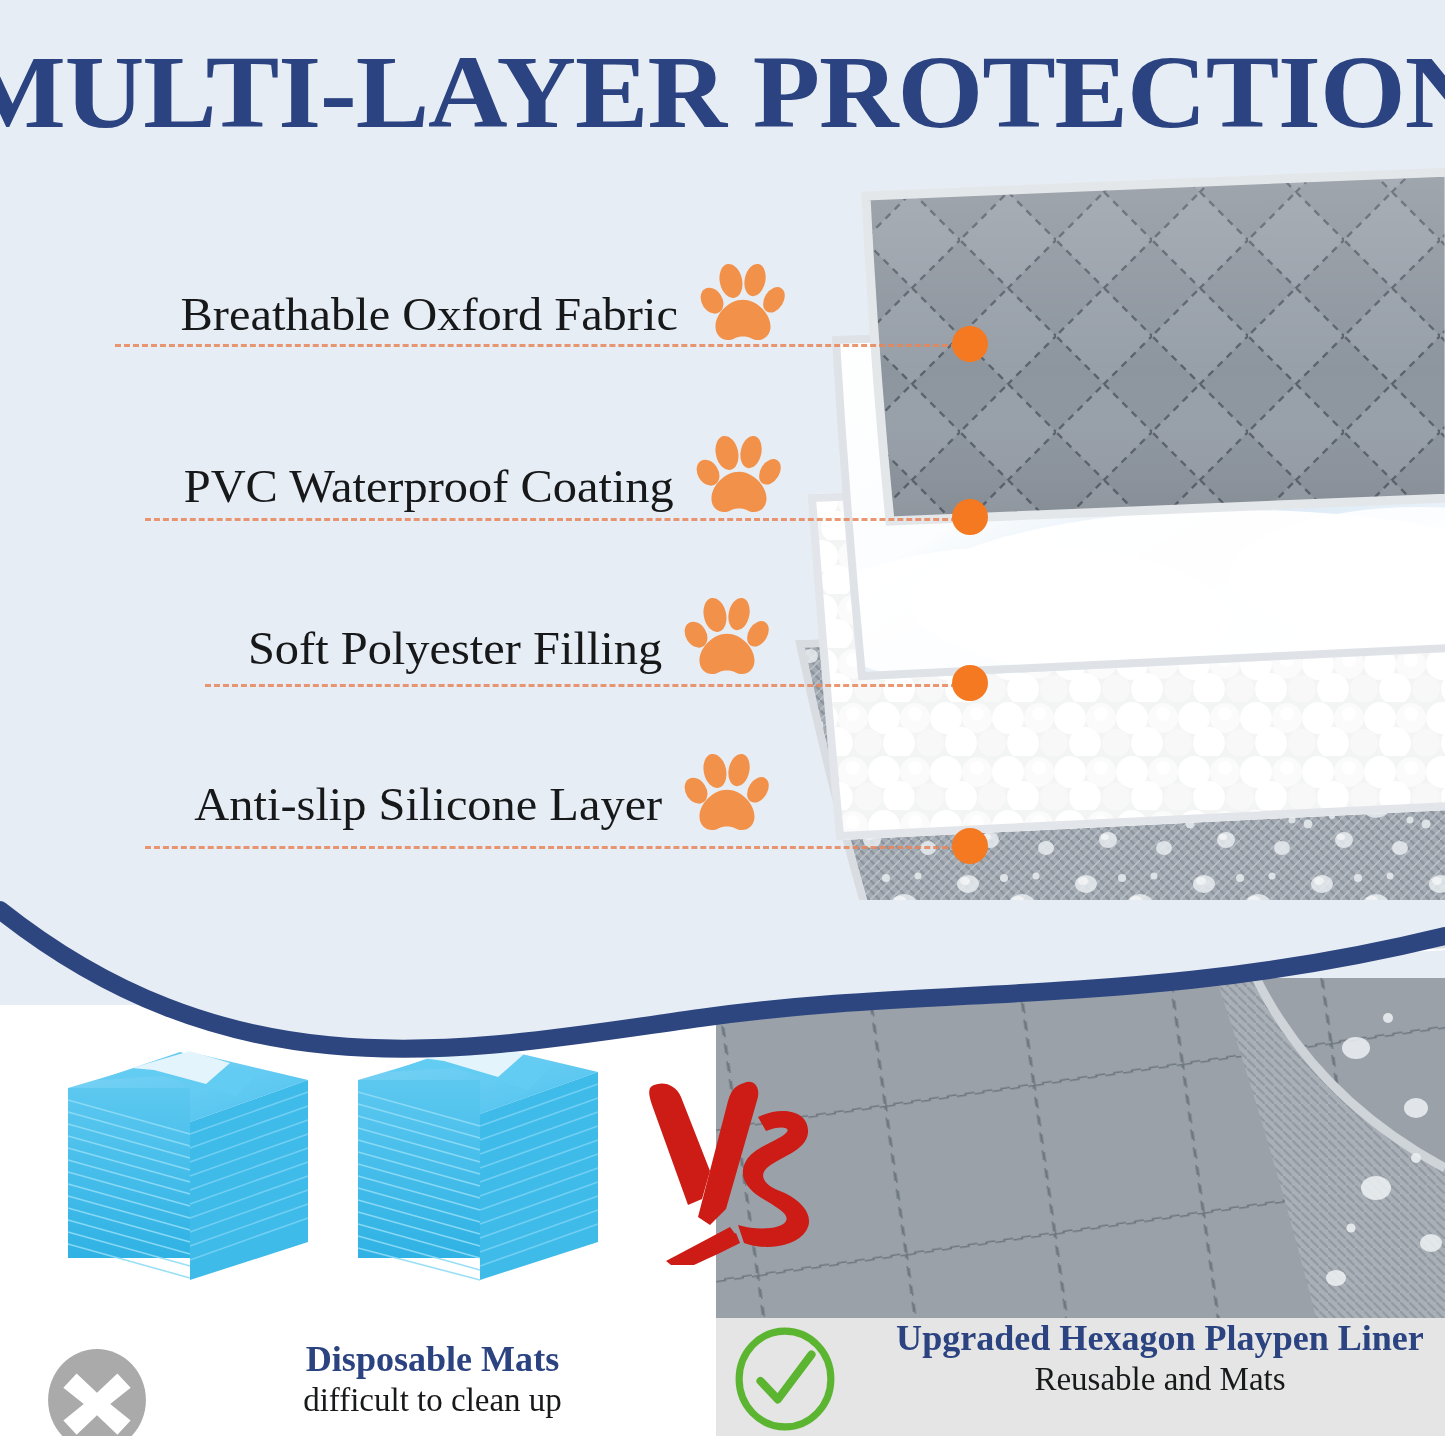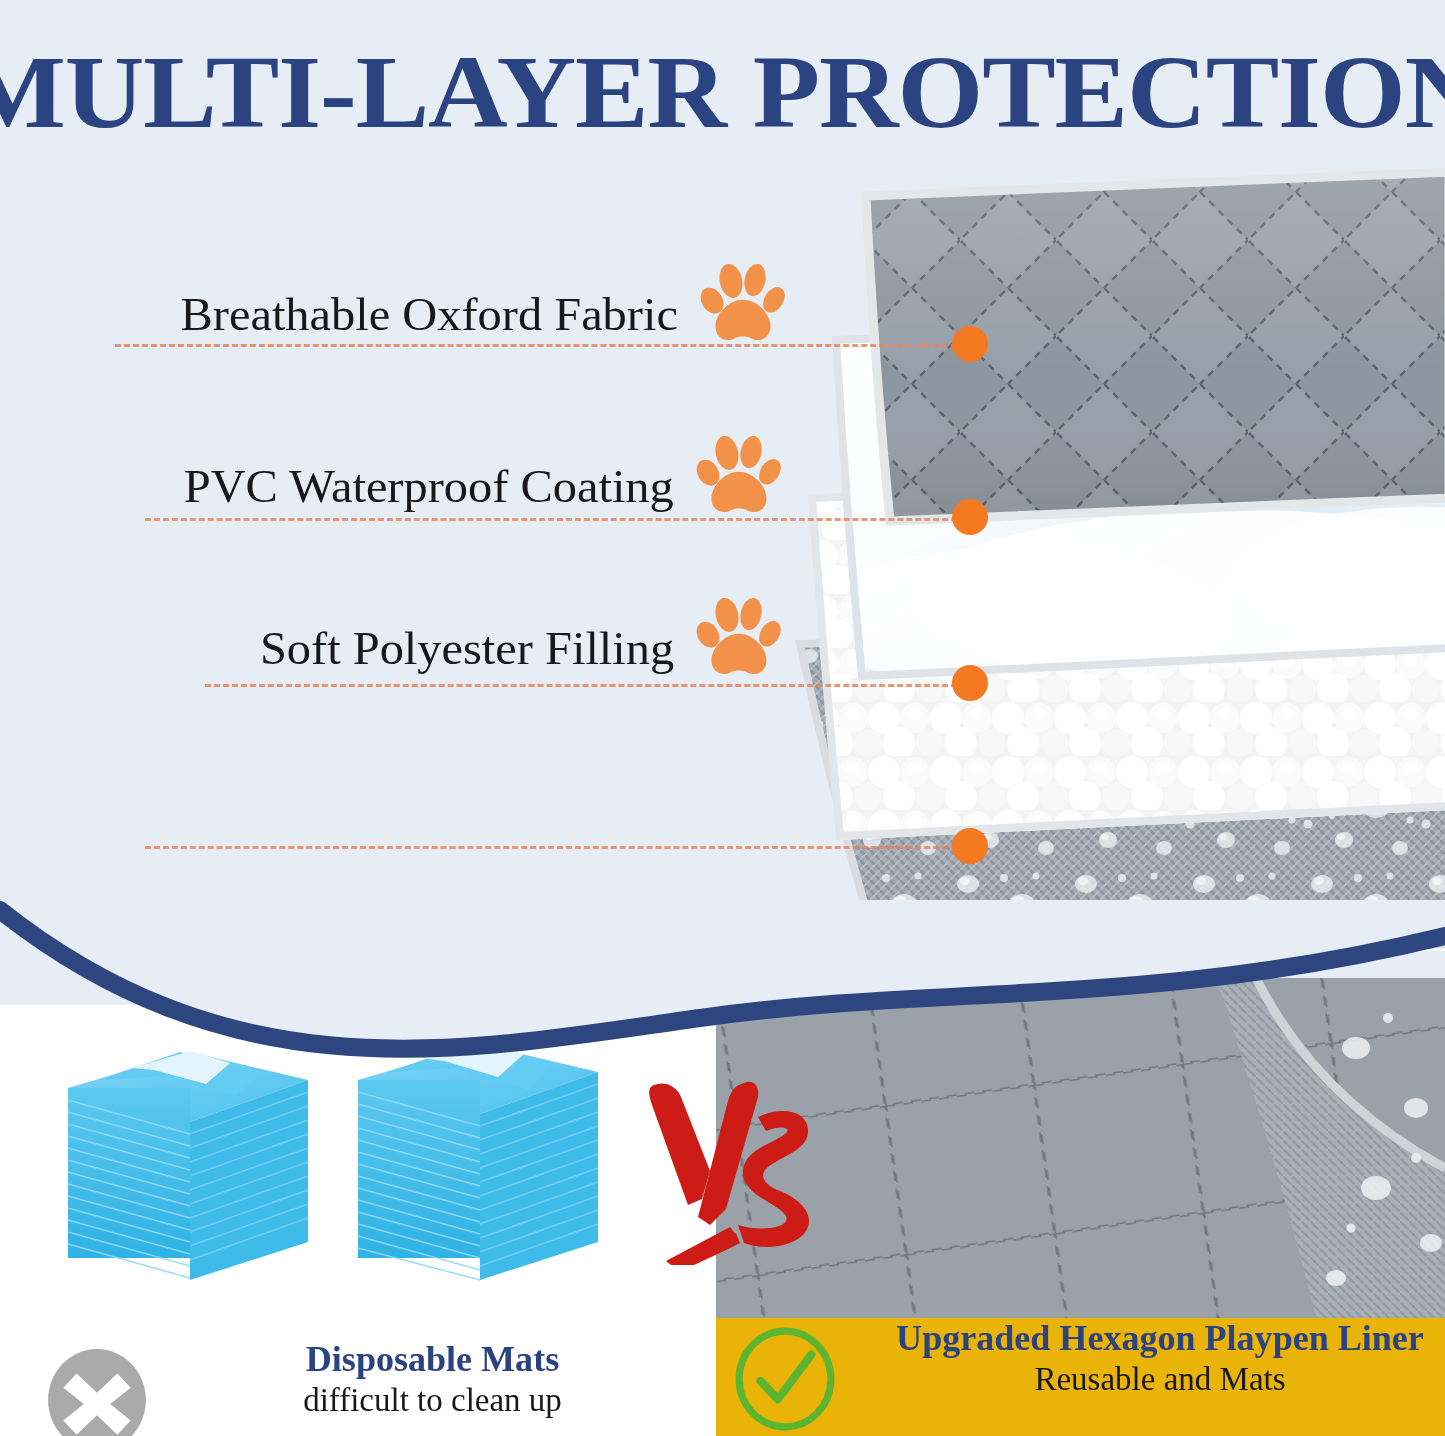--- a/index.html
+++ b/index.html
@@ -9,21 +9,21 @@
     background: #ffffff;
   }
   body {
     font-family: "Liberation Serif", "DejaVu Serif", serif;
   }
   #poster {
     position: relative;
     width: 1445px;
     height: 1436px;
     overflow: hidden;
-    background: #eab308;
+    background: #e5e5e5;
   }
 
   
   .upper-bg {
     position: absolute;
     left: 0; top: 0;
     width: 1445px; height: 1010px;
     background: #e7edf5;
   }
 
@@ -276,35 +276,47 @@
         <ellipse cx="64" cy="21" rx="12" ry="19" transform="rotate(12 64 21)"></ellipse>
         <ellipse cx="14" cy="45" rx="12" ry="16" transform="rotate(-32 14 45)"></ellipse>
         <ellipse cx="86" cy="44" rx="11" ry="16" transform="rotate(32 86 44)"></ellipse>
         <path d="M50 44 C66 44 82 60 82 75 C82 88 70 94 60 89 C54 86 46 86 40 89 C30 94 18 88 18 75 C18 60 34 44 50 44 Z"></path>
       </g>
     </svg>
   </div>
   <div class="dash-line" style="left:145px; top:518px; width:830px;"></div>
   <div class="dot" style="left:952px; top:499px;"></div>
 
-  <div class="label-row" style="left:0; top:600px; width:780px;margin-left:12px;">
+  <div class="label-row" style="left:0; top:600px; width:780px;">
     <div class="label-text">Soft Polyester Filling</div>
     <svg class="paw" viewBox="0 0 100 100">
       <g fill="#f2914a">
         <ellipse cx="36" cy="22" rx="13" ry="20" transform="rotate(-12 36 22)"></ellipse>
         <ellipse cx="64" cy="21" rx="12" ry="19" transform="rotate(12 64 21)"></ellipse>
         <ellipse cx="14" cy="45" rx="12" ry="16" transform="rotate(-32 14 45)"></ellipse>
         <ellipse cx="86" cy="44" rx="11" ry="16" transform="rotate(32 86 44)"></ellipse>
         <path d="M50 44 C66 44 82 60 82 75 C82 88 70 94 60 89 C54 86 46 86 40 89 C30 94 18 88 18 75 C18 60 34 44 50 44 Z"></path>
       </g>
     </svg>
   </div>
   <div class="dash-line" style="left:205px; top:684px; width:770px;"></div>
   <div class="dot" style="left:952px; top:665px;"></div>
 
+  <div class="label-row" style="left:0; top:756px; width:780px;">
+    <div class="label-text">Anti-slip Silicone Layer</div>
+    <svg class="paw" viewBox="0 0 100 100">
+      <g fill="#f2914a">
+        <ellipse cx="36" cy="22" rx="13" ry="20" transform="rotate(-12 36 22)"></ellipse>
+        <ellipse cx="64" cy="21" rx="12" ry="19" transform="rotate(12 64 21)"></ellipse>
+        <ellipse cx="14" cy="45" rx="12" ry="16" transform="rotate(-32 14 45)"></ellipse>
+        <ellipse cx="86" cy="44" rx="11" ry="16" transform="rotate(32 86 44)"></ellipse>
+        <path d="M50 44 C66 44 82 60 82 75 C82 88 70 94 60 89 C54 86 46 86 40 89 C30 94 18 88 18 75 C18 60 34 44 50 44 Z"></path>
+      </g>
+    </svg>
+  </div>
   <div class="dash-line" style="left:145px; top:846px; width:830px;"></div>
   <div class="dot" style="left:952px; top:828px;"></div>
 
   <div class="lower-left"></div>
 
   <div class="photo-right">
     <svg width="729" height="340" viewBox="0 0 729 340">
       <defs>
         <pattern id="quiltBig" width="150" height="150" patternUnits="userSpaceOnUse" patternTransform="rotate(-8)">
           <rect width="150" height="150" fill="#9aa1a9"></rect>

